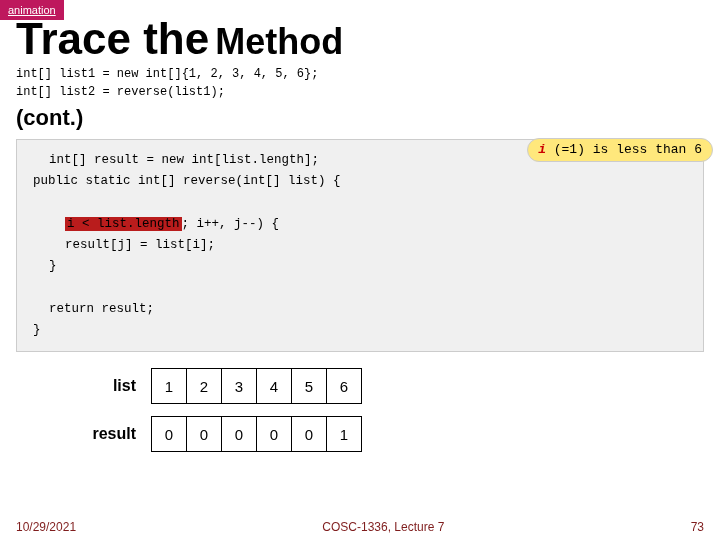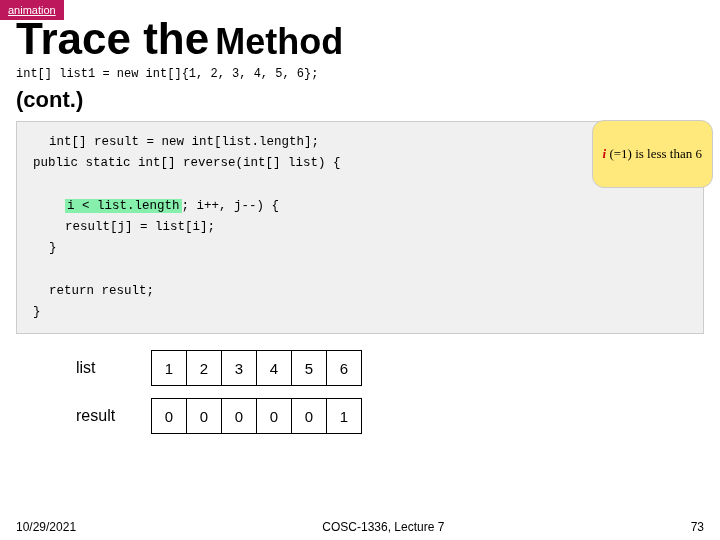--- a/index.html
+++ b/index.html
@@ -89,34 +89,34 @@
     }
 
     
     #annotation {
       position: absolute;
       top: -2px;
       right: -10px;
       background: #ffe87c;
       border: 1.5px solid #ccc;
       border-radius: 12px;
-      padding: 22px 10px;
-      font-family: Liberation Serif, serif;
+      padding: 0 10px;
+      font-family: Liberation Mono, monospace;
       font-size: 13px;
       white-space: nowrap;
     }
     #annotation .i-val {
       font-style: italic;
       color: #c00;
       font-weight: bold;
     }
 
     
     .highlight-green {
-      background: #86efac;
+      background: #b91c1c;
       display: inline;
       padding: 0 2px;
     }
 
     
     #arrays-section {
       display: flex;
       flex-direction: column;
       gap: 12px;
       margin-left: 60px;
@@ -125,21 +125,23 @@
     .array-row {
       display: flex;
       align-items: center;
       gap: 16px;
     }
 
     .array-label {
       font-family: Arial, sans-serif;
       font-size: 16px;
       color: #000;
+      text-align: right;
       min-width: 60px;
+      font-weight: bold;
     }
 
     .array-cells {
       display: flex;
     }
 
     .array-cell {
       width: 36px;
       height: 36px;
       border: 1.5px solid #000;
@@ -156,21 +158,21 @@
     
     #footer {
       position: absolute;
       bottom: 6px;
       left: 0;
       right: 0;
       display: flex;
       justify-content: space-between;
       padding: 0 16px;
       font-size: 12px;
-      color: #000000;
+      color: #7f1d1d;
     }
 
     .code-line {
       display: block;
     }
     .code-indent1 {
       padding-left: 16px;
     }
     .code-indent2 {
       padding-left: 32px;
@@ -185,20 +187,21 @@
 
 <div id="title-area">
   <span id="title-main">Trace the</span>
   <span id="title-method">Method</span>
 </div>
 
 <div id="content">
 
   <div id="init-code">
     <span>int[] list1 = new int[]{1, 2, 3, 4, 5, 6};</span><br>
+    <span>int[] list2 = reverse(list1);</span>
   </div>
 
   <div id="cont-label">(cont.)</div>
 
   <div id="method-box">
 
     <div id="annotation">
       <span>
         <span class="i-val">i</span>
         <span> (=1) is less than 6</span>

